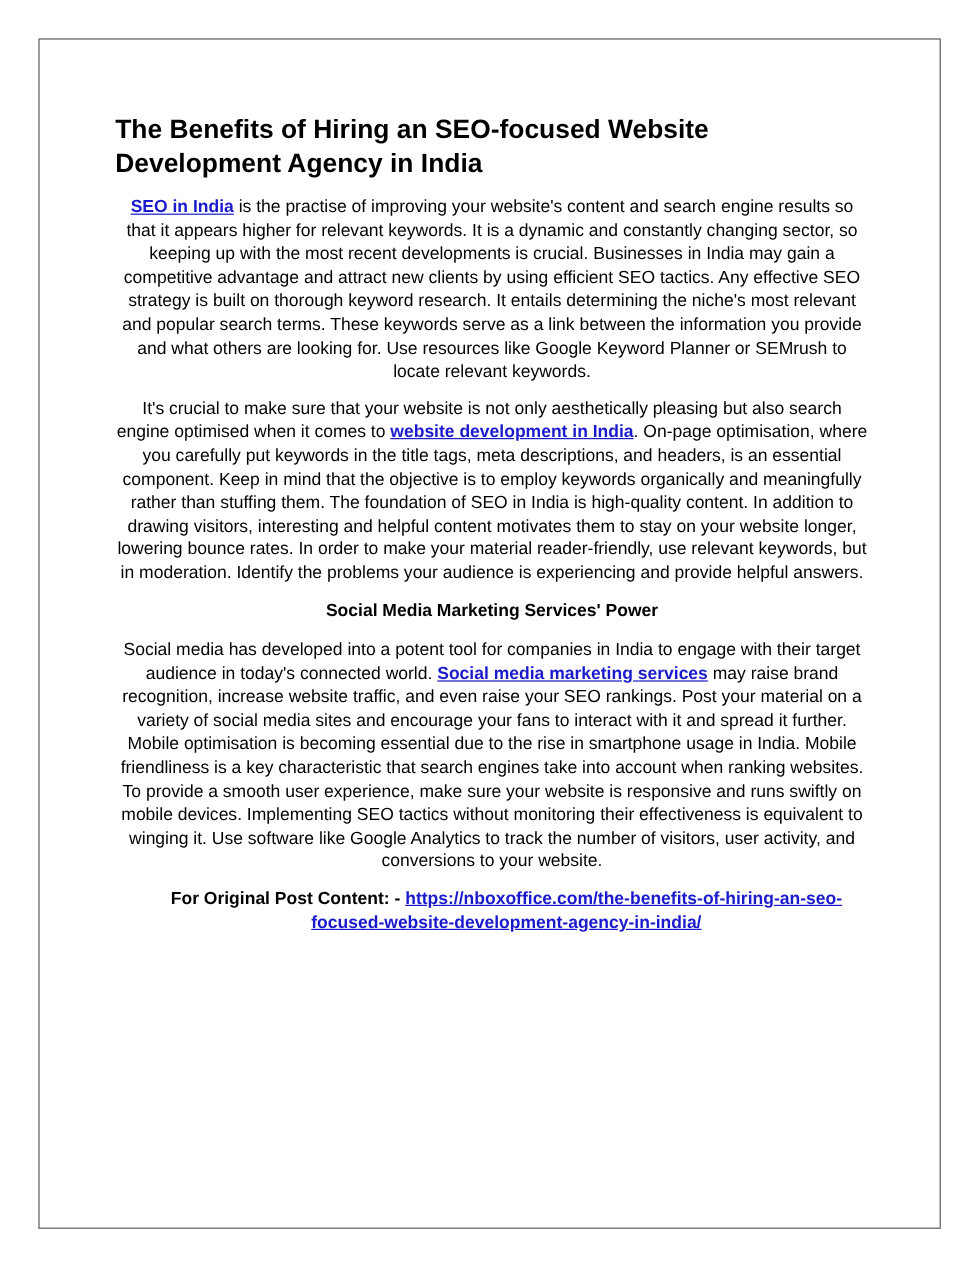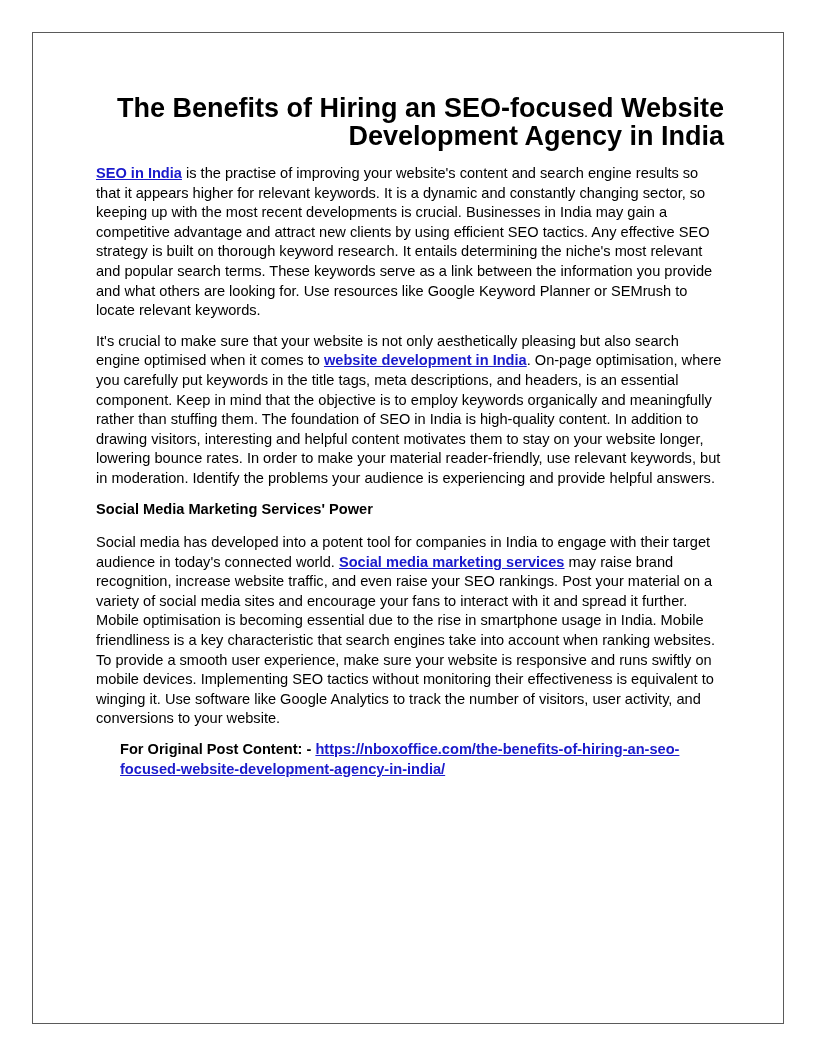--- a/index.html
+++ b/index.html
@@ -1,23 +1,23 @@
 <!DOCTYPE html>
 <html><head>
 <meta charset="utf-8">
 <style>
   html, body { margin: 0; padding: 0; background: #ffffff; }
   body { width: 816px; height: 1056px; position: relative; overflow: hidden;
          font-family: "Liberation Sans", sans-serif; color: #000; }
   .page-frame { position: absolute; left: 32px; top: 32px; width: 752px; height: 992px;
                 border: 1px solid #5a5a5a; box-sizing: border-box; }
   .content { position: absolute; left: 96px; top: 94px; width: 628px; }
-  .title { font-size: 27px; font-weight: bold; text-align: right; line-height: 28px;
+  .title { font-size: 22px; font-weight: bold; text-align: left; line-height: 28px;
            margin: 0 0 14px 0; }
-  p { font-size: 14.6px; line-height: 19.6px; margin: 0 0 11px 0; }
+  p { font-size: 14.6px; line-height: 19.6px; margin: 0 0 11px 0; text-align: center; }
   .heading { font-weight: bold; margin-bottom: 14px; }
   a { color: #1a1acc; font-weight: bold; text-decoration: underline; }
 </style>
 </head>
 <body>
 
 <div class="page-frame"></div>
 
 <div class="content">
   <h1 class="title">The Benefits of Hiring an SEO-focused Website Development Agency in India</h1>

